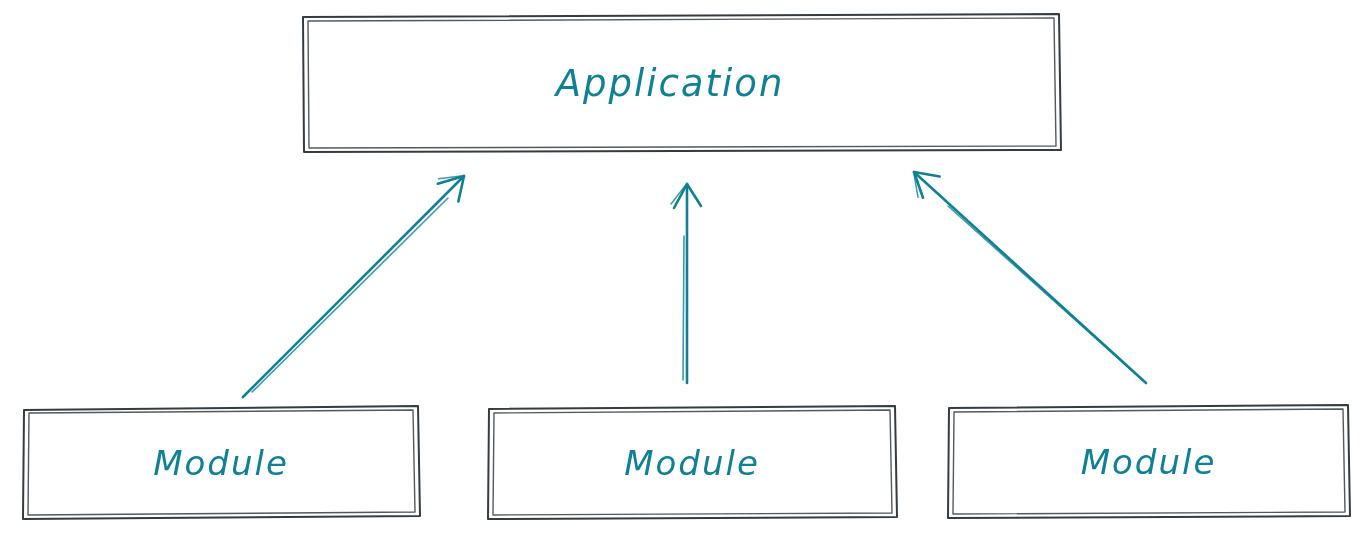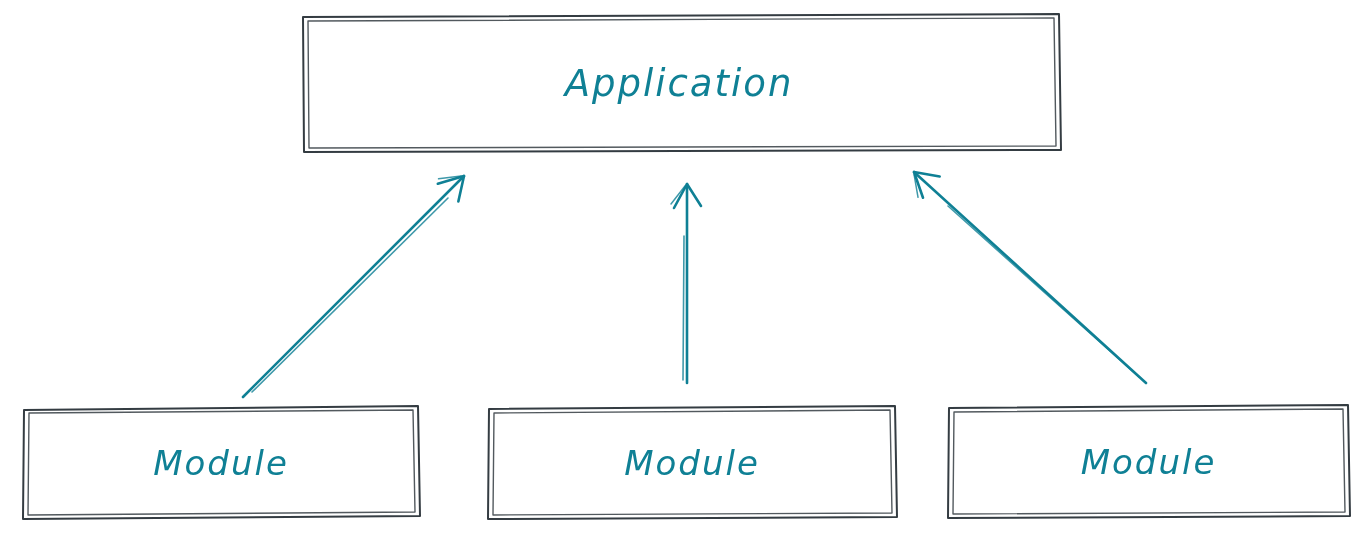--- a/index.html
+++ b/index.html
@@ -28,21 +28,21 @@
     align-items: center;
     justify-content: center;
     color: #0f8095;
     font-style: italic;
     letter-spacing: 2px;
     font-family: "DejaVu Sans", sans-serif;
     pointer-events: none;
     white-space: nowrap;
   }
   .label-application {
-    left: 298px;
+    left: 289px;
     top: 14px;
     width: 762px;
     height: 138px;
     font-size: 37px;
   }
   .label-module {
     top: 407px;
     height: 111px;
     font-size: 34px;
     border-radius: 25px;

